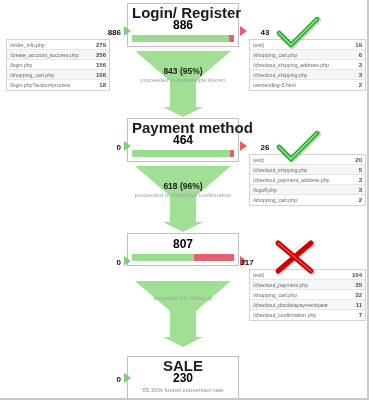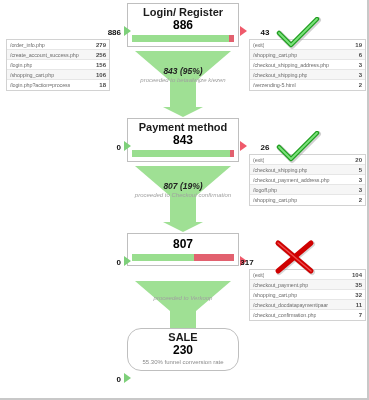--- a/index.html
+++ b/index.html
@@ -34,21 +34,21 @@
     position: absolute;
     left: 127px;
     width: 112px;
     background: #ffffff;
     border: 1px solid #bfbfbf;
     box-sizing: border-box;
     padding: 3px 4px 4px 4px;
     text-align: center;
   }
   .step-title {
-    font-size: 11px;
+    font-size: 15px;
     font-weight: bold;
     color: #1c1c1c;
     line-height: 11px;
     white-space: nowrap;
   }
   .step-count {
     font-size: 12px;
     font-weight: bold;
     color: #000000;
     line-height: 14px;
@@ -132,21 +132,20 @@
   
   .connector { position: absolute; left: 0; width: 369px; }
   .conn-svg { display: block; }
 
   .conn-label {
     position: absolute;
     width: 160px;
     left: 103px;
     text-align: center;
     pointer-events: none;
-    font-style: italic;
   }
   .conn-pct {
     font-size: 8.5px;
     font-weight: bold;
     color: #222222;
     line-height: 10px;
   }
   .conn-note {
     font-size: 6px;
     color: #a0a0a0;
@@ -241,21 +240,21 @@
   </div>
   <div class="conn-label" style="top:66px;">
     <div class="conn-pct">843 (95%)</div>
     <div class="conn-note">proceeded to betaalwijze kiezen</div>
   </div>
 
   <div class="step">
 
     <div class="step-box" style="top:118px;">
       <div class="step-title">Payment method</div>
-      <div class="step-count">843</div>
+      <div class="step-count">464</div>
       <div class="bar">
         <div class="bar-green" style="width:96%;"></div>
         <div class="bar-red" style="width:4%;"></div>
       </div>
     </div>
 
     <div class="entry-num" style="left:95px; top:143px;">0</div>
     <div class="tri tri-green" style="left:124px; top:141px;"></div>
 
     <div class="tri tri-red" style="left:240px; top:141px;"></div>
@@ -293,21 +292,21 @@
     </svg>
   </div>
 
   <div class="connector" style="top:166px;">
     <svg width="369" height="66" class="conn-svg">
       <polygon points="135,0 231,0 196,30 196,56 170,56 170,30" fill="#9fe094"></polygon>
       <polygon points="163,56 203,56 183,66 " fill="#9fe094"></polygon>
     </svg>
   </div>
   <div class="conn-label" style="top:181px;">
-    <div class="conn-pct">807 (19%)</div>
+    <div class="conn-pct">618 (96%)</div>
     <div class="conn-note">proceeded to Checkout confirmation</div>
   </div>
 
   <div class="step">
 
     <div class="step-box" style="top:233px;">
       <div class="step-count">807</div>
       <div class="bar">
         <div class="bar-green" style="width:61%;"></div>
         <div class="bar-red" style="width:39%;"></div>
@@ -358,21 +357,21 @@
     <svg width="369" height="66" class="conn-svg">
       <polygon points="135,0 231,0 196,30 196,56 170,56 170,30" fill="#9fe094"></polygon>
       <polygon points="163,56 203,56 183,66 " fill="#9fe094"></polygon>
     </svg>
   </div>
   <div class="conn-label" style="top:294px;">
     <div class="conn-note">proceeded to Verkoop</div>
   </div>
 
   <div class="step">
-    <div class="step-box" style="top:328px;border-radius:14px;">
+    <div class="step-box" style="top:356px;">
       <div class="step-title">SALE</div>
       <div class="step-count">230</div>
       <div class="step-sub">55.30% funnel conversion rate</div>
     </div>
 
     <div class="entry-num" style="left:95px; top:375px;">0</div>
     <div class="tri tri-green" style="left:124px; top:373px;"></div>
   </div>
 
 </div>

